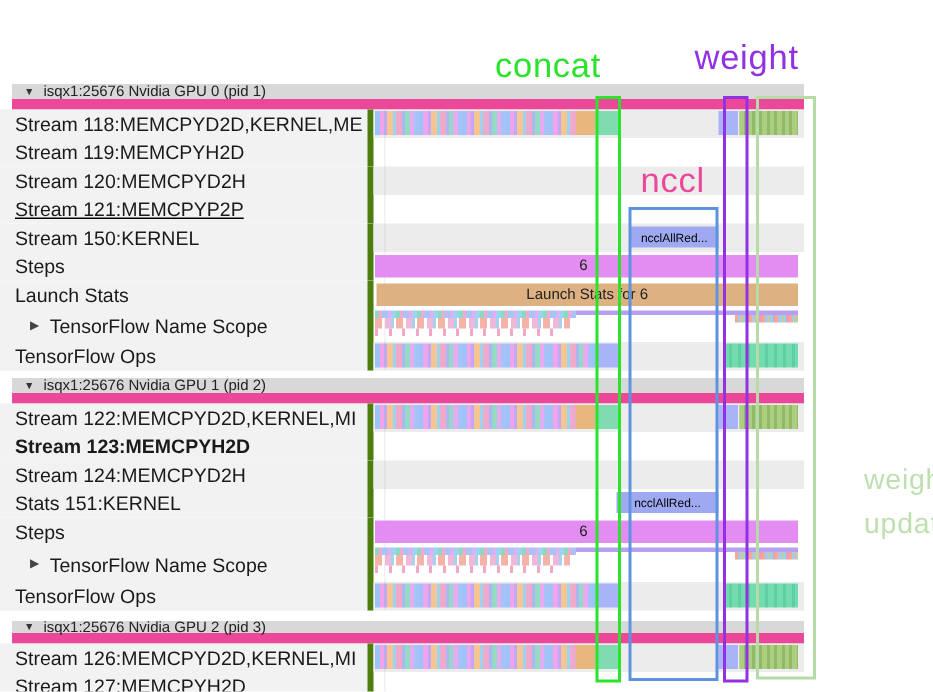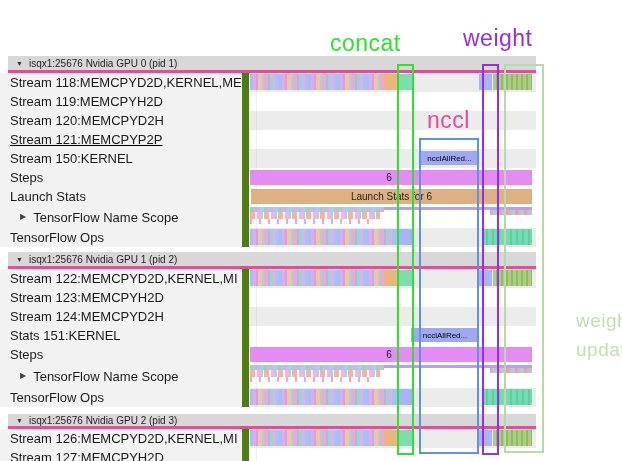--- a/index.html
+++ b/index.html
@@ -6,34 +6,34 @@
   body{
     width:622px;height:461px;overflow:hidden;background:#fff;
     font-family:"Liberation Sans",sans-serif;position:relative;
   }
   #stage{position:relative;width:622px;height:461px;overflow:hidden;}
   #rows{position:absolute;top:54px;left:0;z-index:1;}
 
   .row{display:flex;position:relative;}
   .label-cell{
     width:249px;flex:0 0 249px;box-sizing:border-box;
-    background:#f2f2f2;border-right:7px solid #4d7c0f;
+    background:#f2f2f2;border-right:4px solid #4d7c0f;
     font-size:13px;color:#1a1a1a;display:flex;align-items:center;
     padding-left:10px;overflow:hidden;white-space:nowrap;
   }
   .label-cell.indent{padding-left:20px;}
   .expander{font-size:8px;color:#444;margin-right:7px;line-height:1;}
   .track-cell{position:relative;width:287px;flex:0 0 287px;overflow:visible;}
   .track-cell.shade{background:#ececec;}
   .track-cell::before{content:"";position:absolute;left:7px;top:0;bottom:0;width:1px;background:rgba(0,0,0,0.055);}
 
   .header-row{position:relative;}
   .header-band{
     position:absolute;left:8px;top:2px;bottom:0;width:528px;box-sizing:border-box;
-    background:#d8d8d8;border-bottom:3px solid #ec4899;
+    background:#d8d8d8;border-bottom:7px solid #ec4899;
     display:flex;align-items:center;padding-left:8px;font-size:10px;color:#222;
   }
   .tri-down{font-size:7px;margin-right:6px;line-height:1;color:#333;}
 
   .bar{position:absolute;top:1px;height:16px;}
   .g-stripes{background:repeating-linear-gradient(90deg,
     #9ec4f7 0 3px,#f0a4ee 3px 6px,#bda9f5 6px 8px,#f6c592 8px 12px,
     #9bd4ef 12px 14px,#eeaacb 14px 18px,#aeb5f3 18px 20px,#93dcc3 20px 23px,
     #e7abf2 23px 26px,#a5c3f6 26px 29px);}
   .g-green-stripes{background:repeating-linear-gradient(90deg,#abce83 0 3px,#92ba66 3px 5px);}
@@ -159,21 +159,21 @@
           <span>Stream 122:MEMCPYD2D,KERNEL,MI</span>
         </div>
         <div class="track-cell shade">
           <div class="bar g-stripes" style="left: 1px; width: 134px;"></div>
           <div class="bar " style="left: 135px; width: 13px; background: rgb(233, 183, 125);"></div>
           <div class="bar " style="left: 148px; width: 16px; background: rgb(126, 220, 176);"></div>
           <div class="bar " style="left: 230px; width: 13px; background: rgb(169, 180, 248);"></div>
           <div class="bar g-green-stripes" style="left: 244px; width: 39px;"></div>
         </div>
       </div>
-      <div class="row" style="height: 19px;">
+      <div class="row" style="height: 19px; font-weight: bold;">
         <div class="label-cell">
           <span>Stream 123:MEMCPYH2D</span>
         </div>
         <div class="track-cell"></div>
       </div>
       <div class="row" style="height: 19px; justify-content: center;">
         <div class="label-cell">
           <span>Stream 124:MEMCPYD2H</span>
         </div>
         <div class="track-cell shade"></div>

